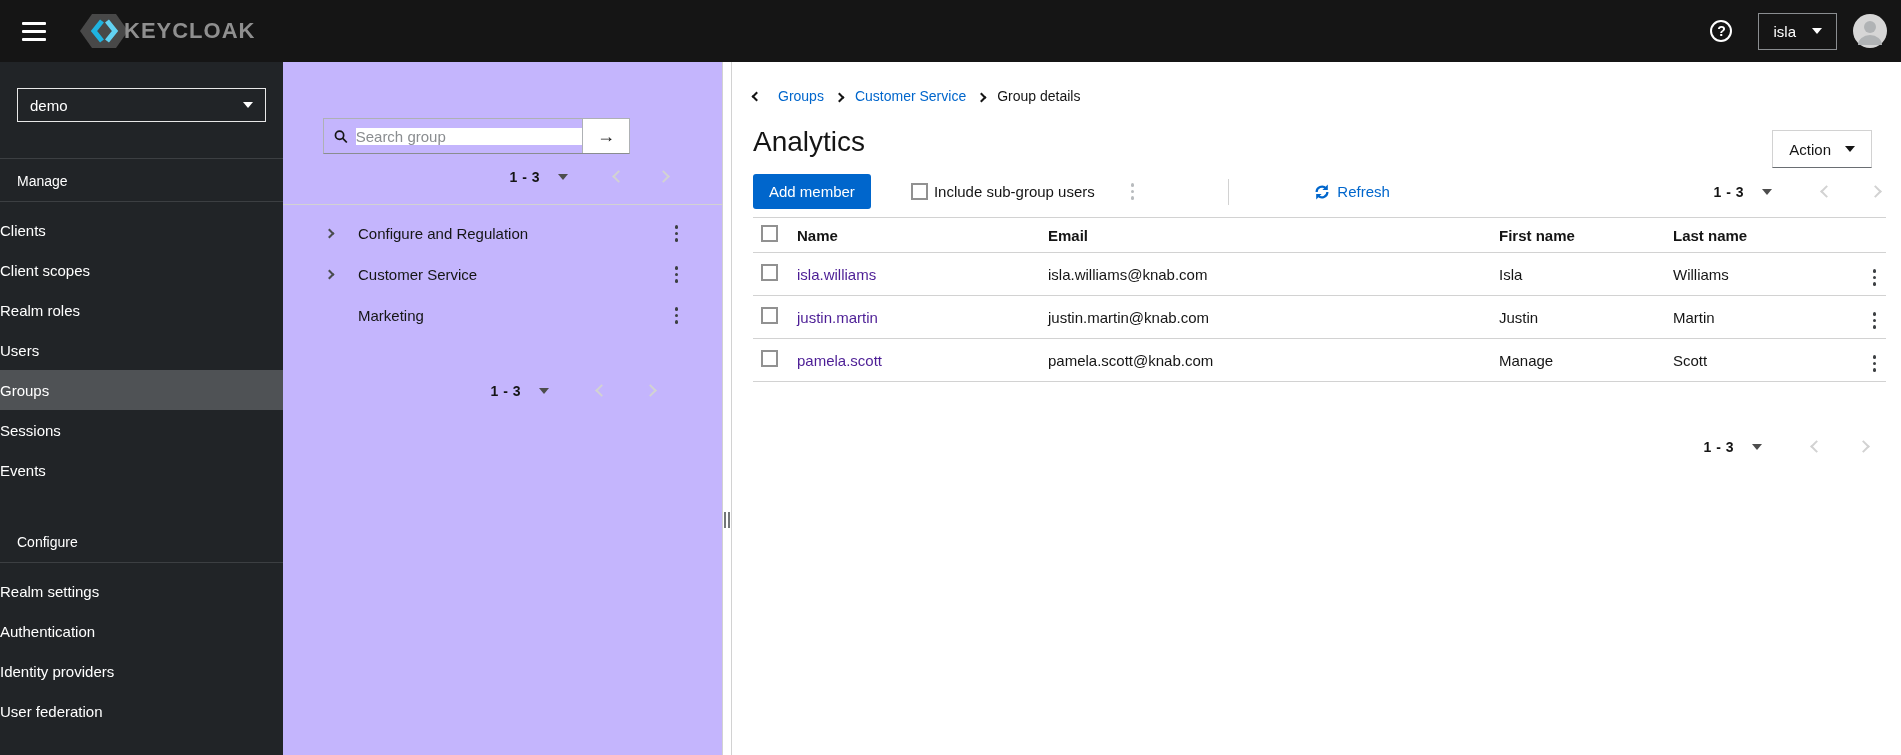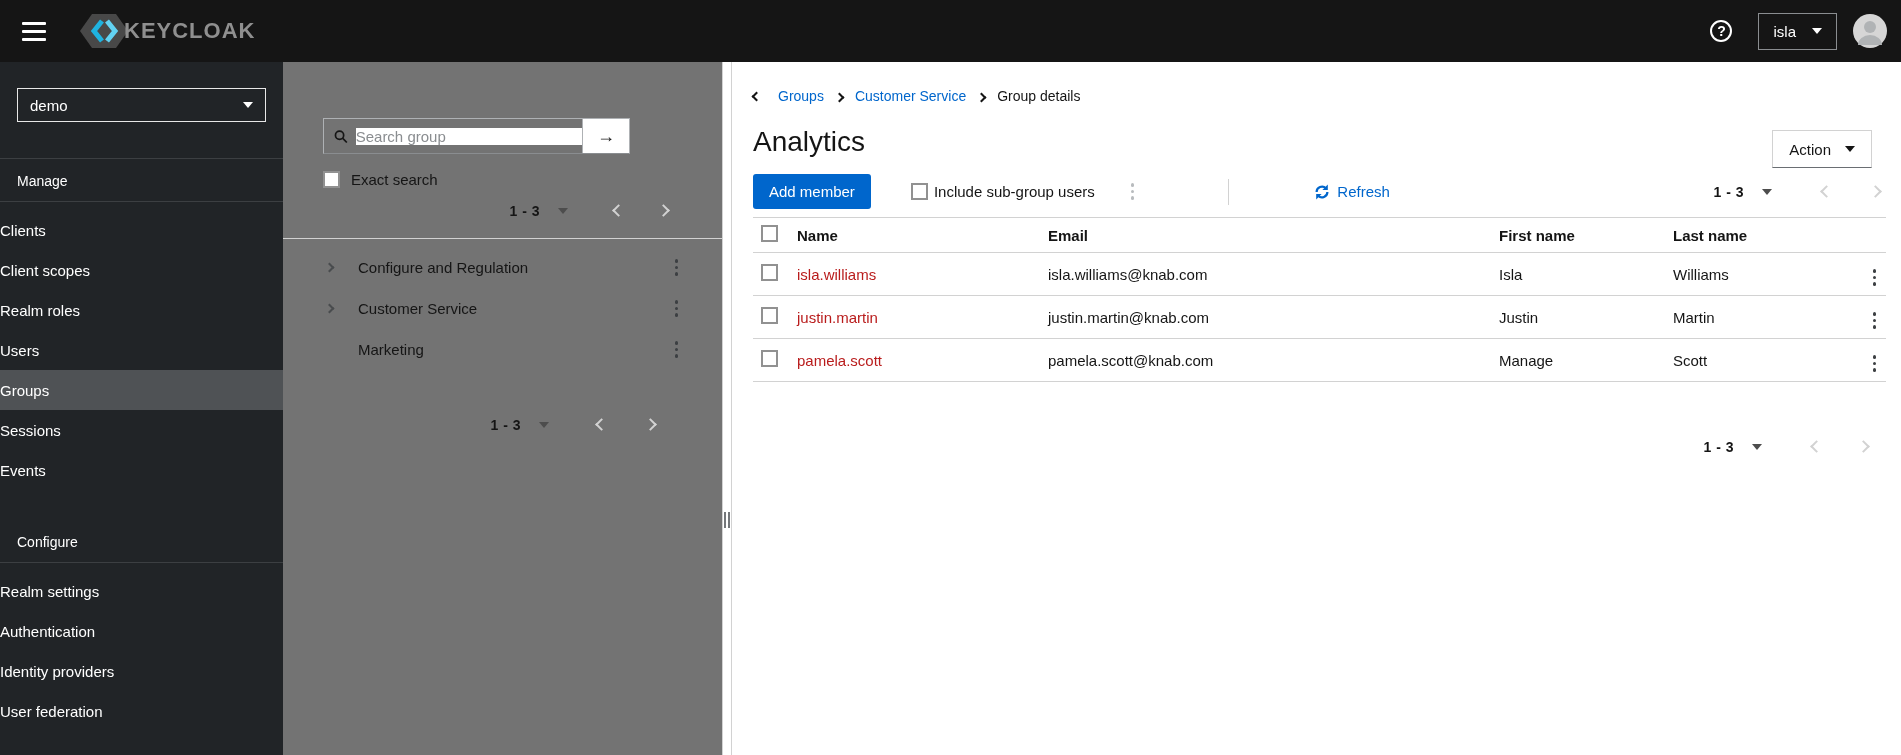--- a/index.html
+++ b/index.html
@@ -38,21 +38,21 @@
   .side-divider { border-top:1px solid #3c3f42; margin-top:36px; }
   .section-label { font-size:14px; padding:14px 0 12px 17px; }
   .section-label + .side-divider2 { border-top:1px solid #3c3f42; }
   .side-divider2 { border-top:1px solid #3c3f42; }
   .nav-list { padding-top:8px; }
   .nav-item { height:40px; display:flex; align-items:center; font-size:15px; cursor:pointer; }
   .nav-item.active { background:#4f5255; }
   .section-gap { height:30px; }
 
   
-  .tree-panel { position:absolute; top:62px; left:283px; bottom:0; width:440px; background:#737373; border-right:1px solid #d2d2d2; }
+  .tree-panel { position:absolute; top:62px; left:283px; bottom:0; width:440px; background:#c4b5fd; border-right:1px solid #d2d2d2; }
   .search-group { margin:56px 0 0 40px; width:307px; height:36px; display:flex; border:1px solid #aeb1b4; border-bottom-color:#8a8d90; }
   .search-box { flex:1; display:flex; align-items:center; padding-left:10px; gap:8px; }
   .search-box input { border:none; outline:none; font-size:15px; width:100%; font-family:"Liberation Sans",sans-serif; color:#151515; }
   .search-box input::placeholder { color:#8a8d90; }
   .search-btn { width:47px; border-left:1px solid #aeb1b4; display:flex; align-items:center; justify-content:center; font-size:18px; cursor:pointer; background:#fff; color:#151515; }
   .exact-row { margin:17px 0 0 40px; display:flex; align-items:center; gap:11px; font-size:15px; }
   input.pf-check { appearance:none; -webkit-appearance:none; width:17px; height:17px; border:2px solid #919191; background:#fff; cursor:pointer; }
   .pagination { display:flex; align-items:center; justify-content:flex-end; font-size:14px; }
   .pagination .range { font-weight:bold; letter-spacing:0.5px; }
   .pagination .caret-down { color:#4d4d4d; margin-left:18px; }
@@ -98,21 +98,21 @@
   .toolbar .pg-btn:first-of-type { margin-left:46px; }
   .toolbar .pg-btn + .pg-btn { margin-left:32px; }
 
   table.members { margin-top:8px; width:100%; border-collapse:collapse; table-layout:fixed; }
   table.members thead tr { border-top:1px solid #d2d2d2; border-bottom:1px solid #d2d2d2; }
   table.members th { text-align:left; font-size:15px; font-weight:bold; height:35px; vertical-align:middle; }
   table.members tbody tr { border-bottom:1px solid #d2d2d2; }
   table.members td { height:43px; font-size:15px; vertical-align:middle; }
   td.c-check, th.c-check { padding-left:8px; }
   td.c-kebab { text-align:right; padding-right:6px; }
-  a.user-link { color:#b91c1c; text-decoration:none; cursor:pointer; }
+  a.user-link { color:#4c1d95; text-decoration:none; cursor:pointer; }
 
   .bottom-pg { margin:56px 14px 0 0; }
   .bottom-pg .pg-btn:first-of-type { margin-left:46px; }
   .bottom-pg .pg-btn + .pg-btn { margin-left:30px; }
 </style>
 </head>
 <body>
 
 <div class="page">
 
@@ -203,24 +203,20 @@
       <div class="search-box">
         <svg width="15" height="15" viewBox="0 0 16 16">
           <circle cx="6.5" cy="6.5" r="4.8" fill="none" stroke="#151515" stroke-width="2"></circle>
           <line x1="10.3" y1="10.3" x2="15" y2="15" stroke="#151515" stroke-width="2"></line>
         </svg>
         <input type="text" placeholder="Search group" style="">
       </div>
       <div class="search-btn">
           <span>→</span>
         </div>
-    </div>
-    <div class="exact-row">
-      <input type="checkbox" class="pf-check" style="">
-      <span>Exact search</span>
     </div>
     <div class="pagination tree-pg-top">
       <span class="range">1 - 3</span>
       <span class="caret-down"></span>
       <button class="pg-btn"><i class="chev left disabled-c"></i></button>
       <button class="pg-btn"><i class="chev right disabled-c"></i></button>
     </div>
     <div class="tree-divider"></div>
     <div class="tree-list">
       <div class="tree-row">

